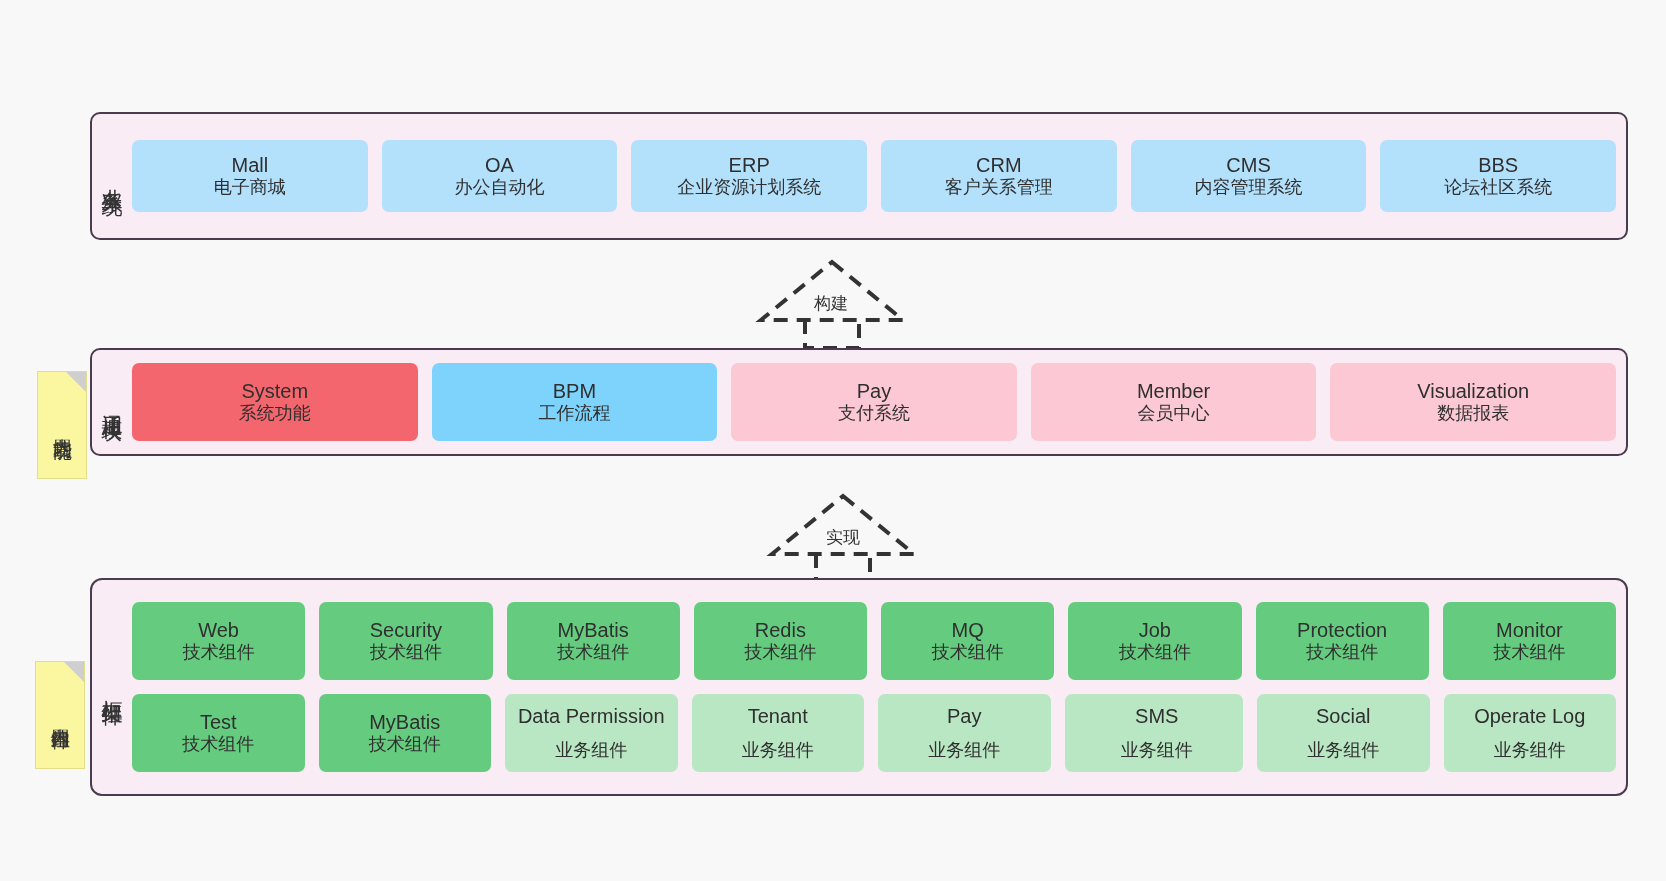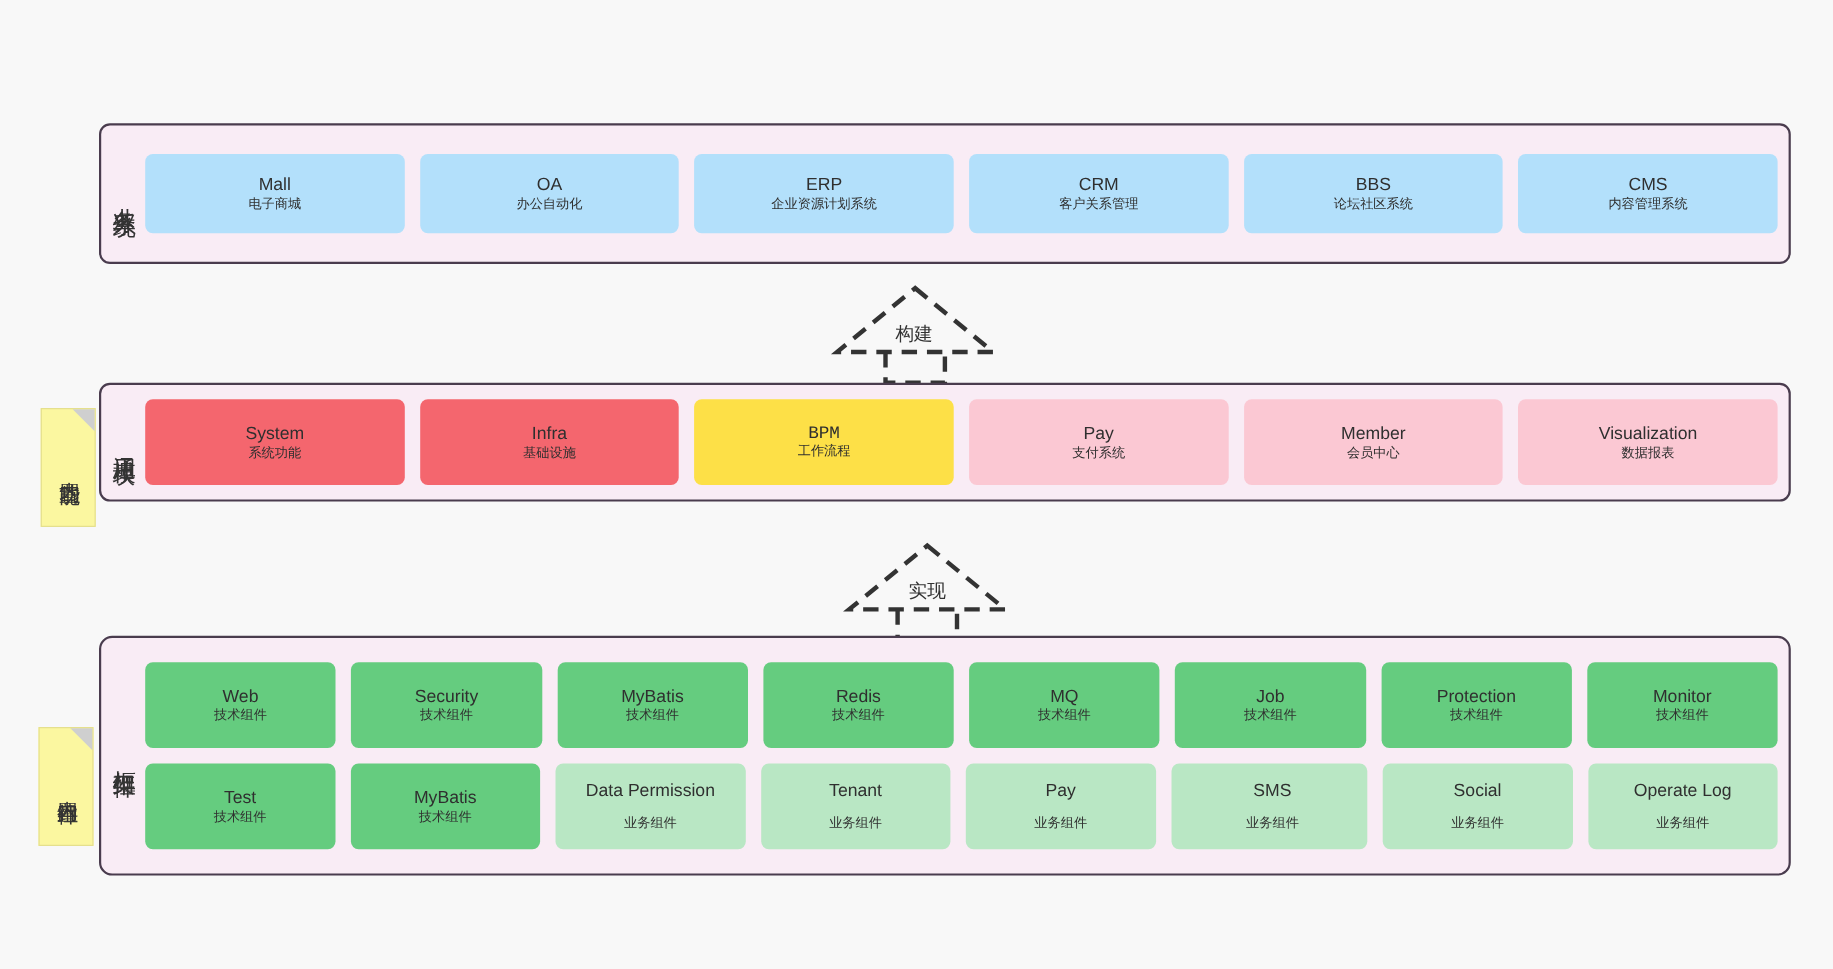--- a/index.html
+++ b/index.html
@@ -63,22 +63,22 @@
     display: flex;
     flex-direction: column;
     align-items: center;
     justify-content: center;
     text-align: center;
     color: #2f2f2f;
     line-height: 1.2;
     box-sizing: border-box;
     padding: 4px 6px;
   }
-  .cell .t1 { font-size: 16px; }
-  .cell .t2 { font-size: 12px; }
+  .cell .t1 { font-size: 20px; }
+  .cell .t2 { font-size: 18px; }
 
   
   .c-blue       { background: #b3e0fb; }
   .c-red        { background: #f4666e; }
   .c-pink       { background: #fbc8d3; }
   .c-green      { background: #65cc7f; }
   .c-lightgreen { background: #b9e7c4; gap: 12px; }
 
   
   #layer-business  { left: 90px;  top: 112px; width: 1538px; height: 128px; }
@@ -158,26 +158,26 @@
         </div>
         <div class="cell c-blue" style="background: rgb(179, 224, 251);">
           <span class="t1">ERP</span>
           <span class="t2">企业资源计划系统</span>
         </div>
         <div class="cell c-blue" style="background: rgb(179, 224, 251);">
           <span class="t1">CRM</span>
           <span class="t2">客户关系管理</span>
         </div>
         <div class="cell c-blue" style="background: rgb(179, 224, 251);">
+          <span class="t1">CMS</span>
+          <span class="t2">内容管理系统</span>
+        </div>
+        <div class="cell c-blue" style="background: rgb(179, 224, 251);">
           <span class="t1">BBS</span>
           <span class="t2">论坛社区系统</span>
-        </div>
-        <div class="cell c-blue" style="background: rgb(179, 224, 251);">
-          <span class="t1">CMS</span>
-          <span class="t2">内容管理系统</span>
         </div>
       </div>
     </div>
   </div>
 
   <div class="uml-arrow" id="arrow-build">
     <svg width="150" height="92" viewBox="0 0 150 92">
       <polygon points="75,4 146,62 4,62" fill="none" stroke="#333" stroke-width="4" stroke-dasharray="14,9" stroke-linejoin="miter"></polygon>
       <polyline points="48,62 48,90 102,90 102,62" fill="none" stroke="#333" stroke-width="4" stroke-dasharray="14,9"></polyline>
     </svg>
@@ -185,25 +185,21 @@
   <div class="uml-label" id="arrow-build-label">构建</div>
 
   <div class="layer" id="layer-module" style="background: rgb(249, 236, 245); border-color: rgb(74, 60, 78);">
     <div class="layer-label">通用模块</div>
     <div class="layer-body">
       <div class="row">
         <div class="cell c-red" style="background: rgb(244, 102, 110);">
           <span class="t1">System</span>
           <span class="t2">系统功能</span>
         </div>
-        <div class="cell c-red" style="background: rgb(244, 102, 110);">
-          <span class="t1">Infra</span>
-          <span class="t2">基础设施</span>
-        </div>
-        <div class="cell c-pink" style="background: #fde047; font-family: Liberation Mono, monospace;">
+        <div class="cell c-pink" style="background: #7dd3fc;">
           <span class="t1">BPM</span>
           <span class="t2">工作流程</span>
         </div>
         <div class="cell c-pink" style="background: rgb(251, 200, 211);">
           <span class="t1">Pay</span>
           <span class="t2">支付系统</span>
         </div>
         <div class="cell c-pink" style="background: rgb(251, 200, 211);">
           <span class="t1">Member</span>
           <span class="t2">会员中心</span>

